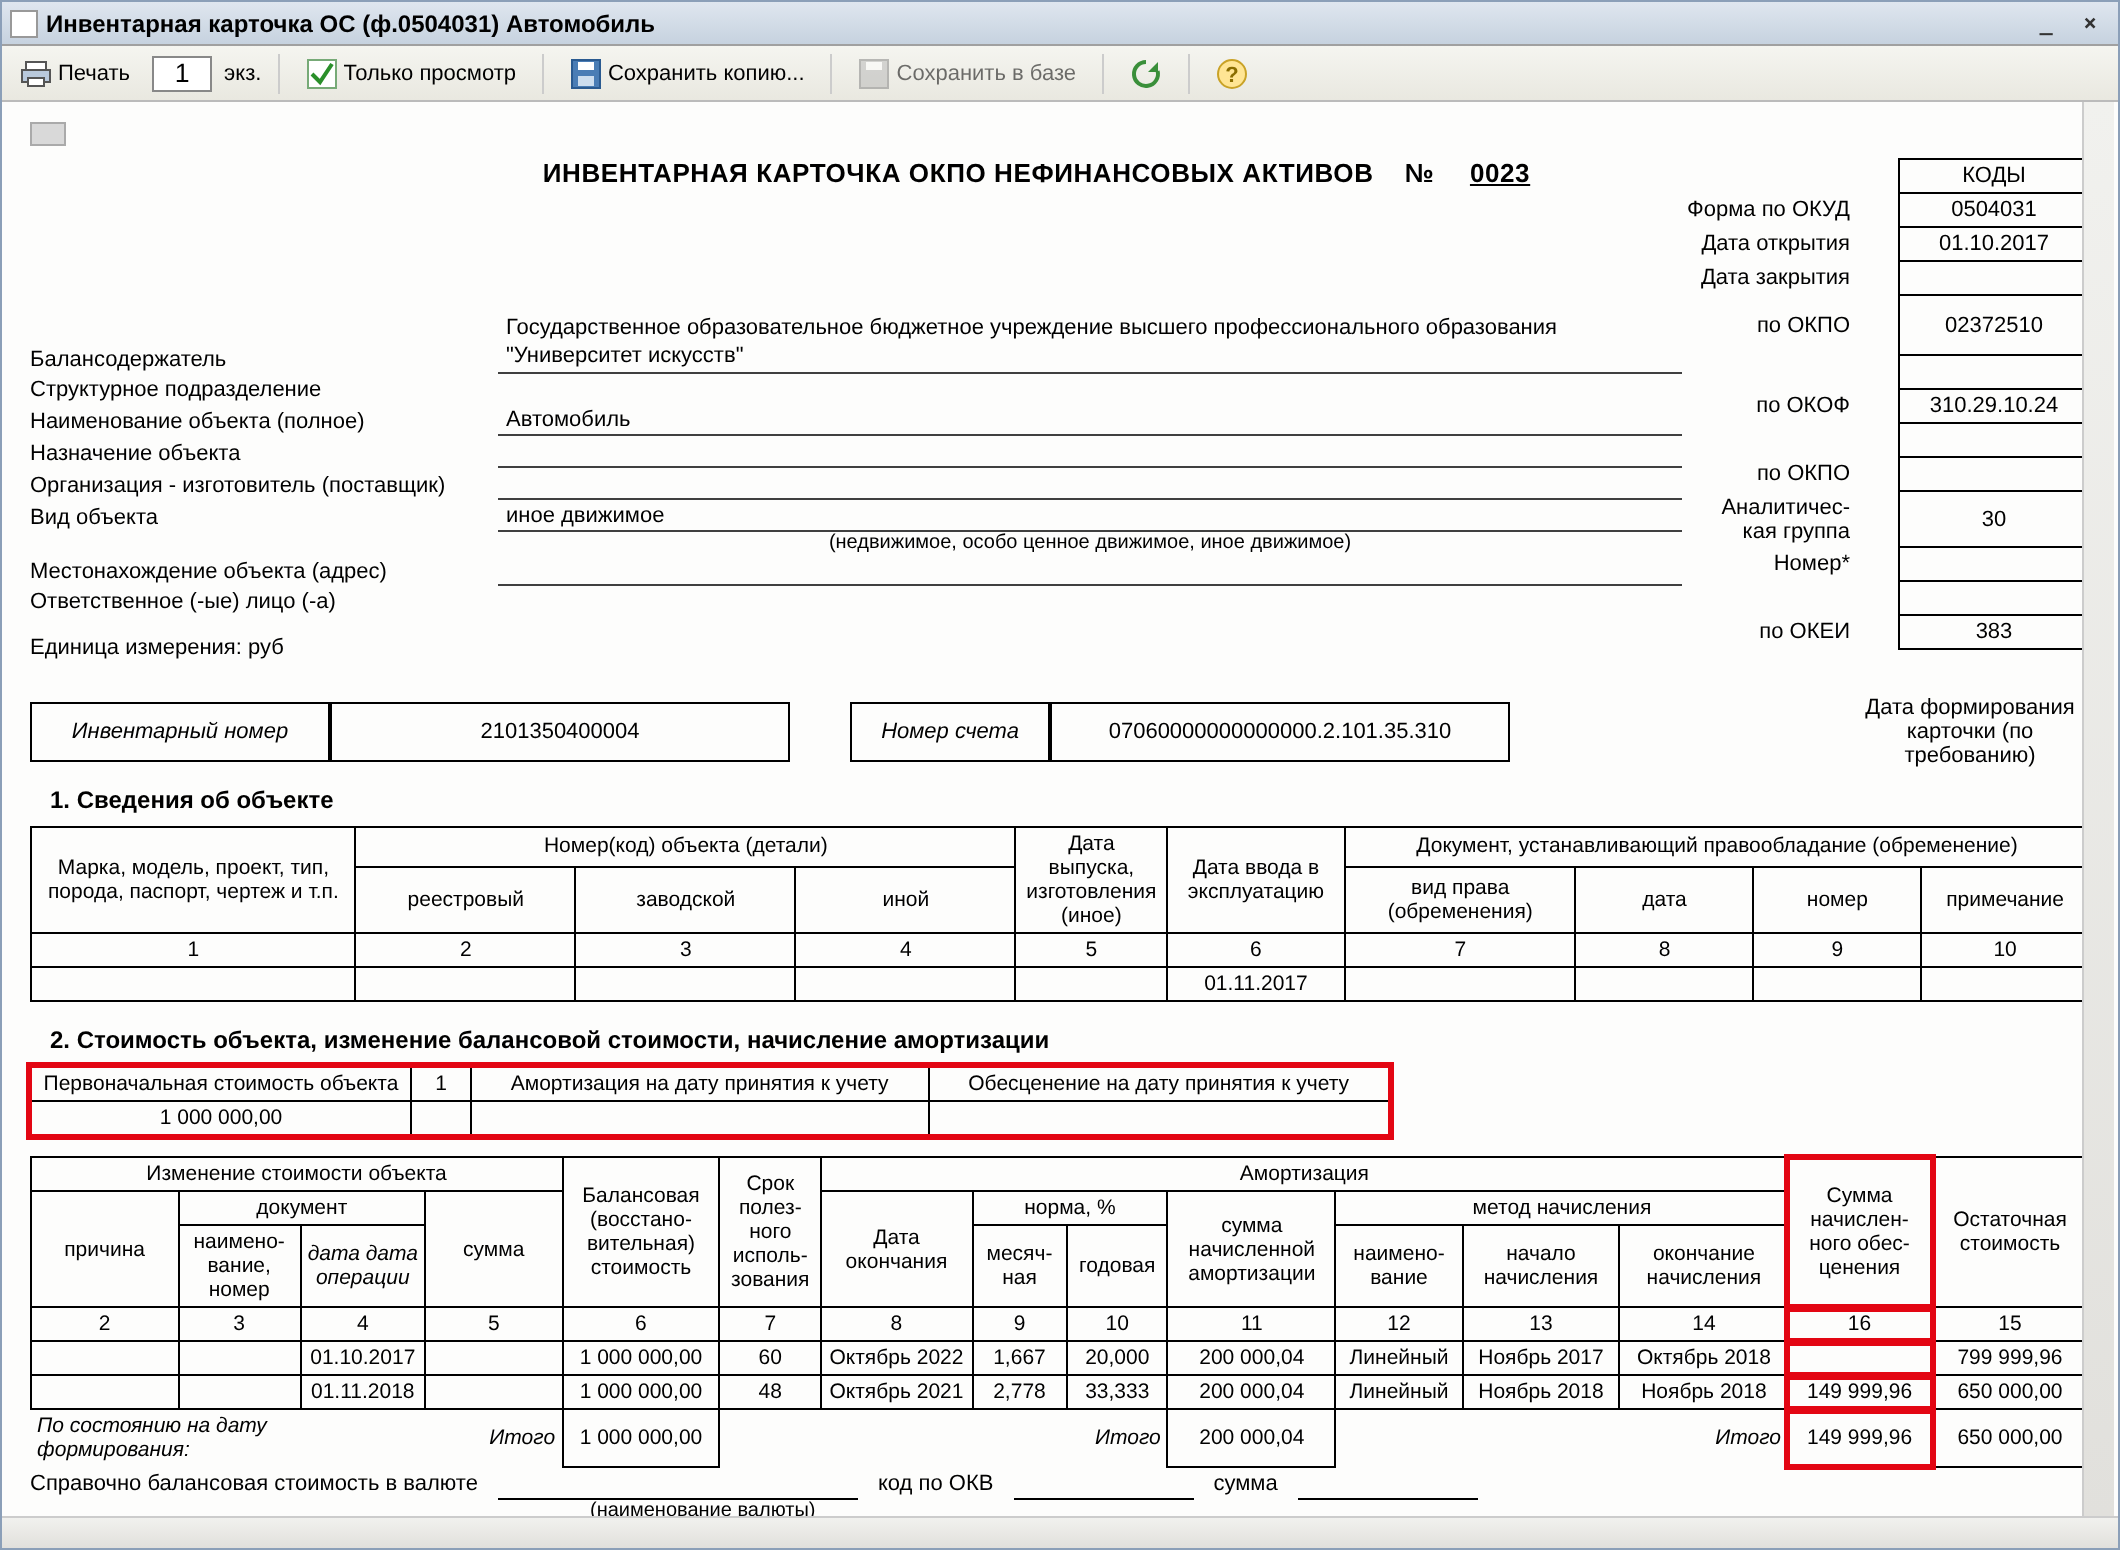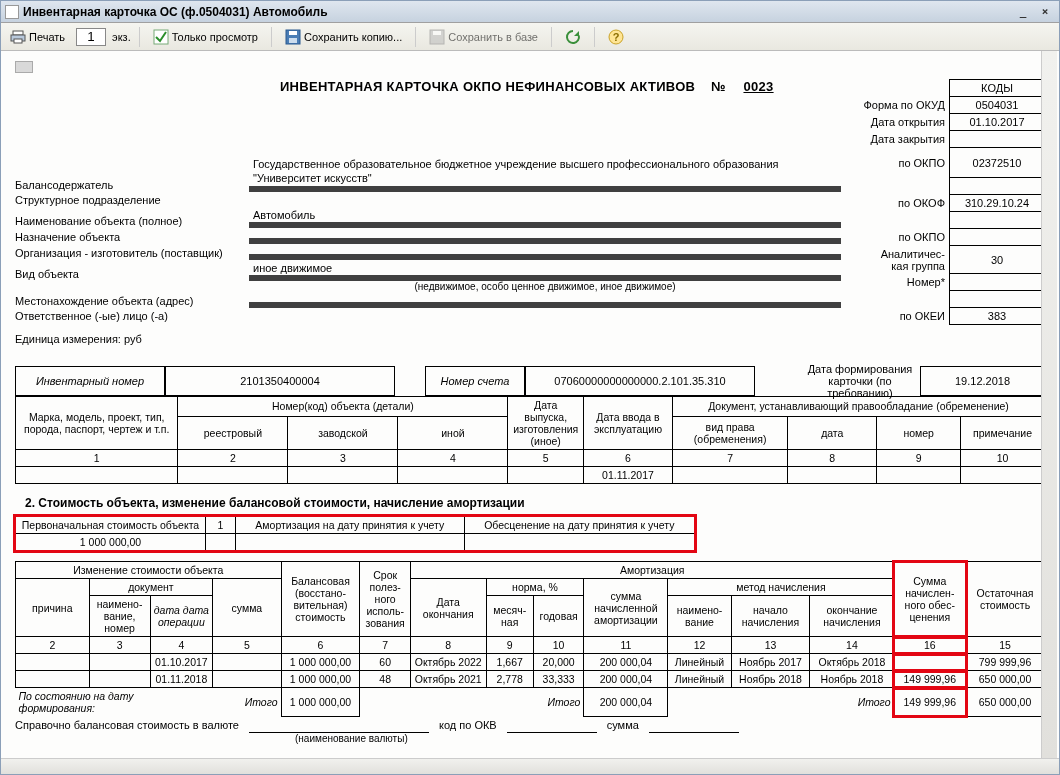--- a/index.html
+++ b/index.html
@@ -17,25 +17,25 @@
 .tb-sep{ width:1px; height:20px; background:#ccc; margin:0 2px; }
 .copies{ width:30px; height:18px; border:1px solid #888; text-align:center; }
 .doc-area { position:relative; width:100%; height:calc(100% - 50px); overflow:auto; background:#fdfdfc; padding:10px 14px; }
 .small-sq{ width:18px; height:12px; background:#d9d9d9; border:1px solid #aaa; margin-bottom:6px; }
 .header-row{ display:flex; align-items:flex-start; }
 .header-title { flex:1; text-align:center; font-size:13px; font-weight:bold; letter-spacing:0.3px; }
 .header-num{ text-decoration:underline; color:#000; font-weight:bold; padding:0 6px;}
 .codes-block{ margin-left:10px; }
 .codes-block table { border-collapse:collapse; }
 .codes-block td { border:1px solid #000; height:17px; min-width:95px; text-align:center; font-size:11px; padding:1px 6px;}
-.codes-block .lbl { border:none; text-align:right; padding-right:4px; }
+.codes-block .lbl { border:none; text-align:right; padding-right:24px; }
 .codes-head{ font-weight:normal; }
 .info-row{ display:flex; align-items:flex-end; margin-top:2px;}
 .info-label{ width:230px; font-size:11px; padding-bottom:1px;}
-.info-value{ flex:1; margin:0 4px; border-bottom:6px solid #404040; padding:0 4px 1px 4px; min-height:14px;}
+.info-value{ flex:1; margin:0 4px; border-bottom:1px solid #404040; padding:0 4px 1px 4px; min-height:14px;}
 .info-note{ text-align:center; font-size:10px; }
 .box-row{ display:flex; align-items:center; margin-top:10px; gap:0;}
 .box-cell{ border:1px solid #000; height:30px; display:flex; align-items:center; justify-content:center; font-size:11px; text-align:center; }
 .box-label{ width:150px; font-style:italic; }
 .box-val{ min-width:230px; }
 .section-header{ font-weight:bold; font-size:12px; margin:12px 0 6px 10px; }
 table.data { border-collapse:collapse; width:100%; }
 table.data td, table.data th { border:1px solid #000; font-size:10.5px; padding:2px 3px; text-align:center; vertical-align:middle; }
 table.data th{ font-weight:normal; }
 .highlight-red{ outline:3px solid #e30613; outline-offset:-1px; }
@@ -236,23 +236,23 @@
 
     <div style="margin-top:-190px">
     <div class="box-row">
       <div class="box-cell box-label">Инвентарный номер</div>
       <div class="box-cell box-val">2101350400004</div>
       <div style="width:30px"></div>
       <div class="box-cell box-label" style="width:100px">Номер счета</div>
       <div class="box-cell box-val">07060000000000000.2.101.35.310</div>
       <div style="flex:1"></div>
       <div class="box-cell" style="border:none; width:120px; font-size:11px;">Дата формирования карточки (по требованию)</div>
-      <div class="box-cell" style="width:125px">19.12.2018</div>
-    </div>
-
+    </div>
+
+    <div class="section-header">1. Сведения об объекте</div>
     <table class="data">
       <tbody>
             <tr>
         <th rowspan="2" style="width:155px">Марка, модель, проект, тип, порода, паспорт, чертеж и т.п.</th>
         <th colspan="3">Номер(код) объекта (детали)</th>
         <th rowspan="2" style="width:70px">Дата выпуска, изготовления (иное)</th>
         <th rowspan="2" style="width:85px">Дата ввода в эксплуатацию</th>
         <th colspan="4">Документ, устанавливающий правообладание (обременение)</th>
       </tr>
       <tr>

